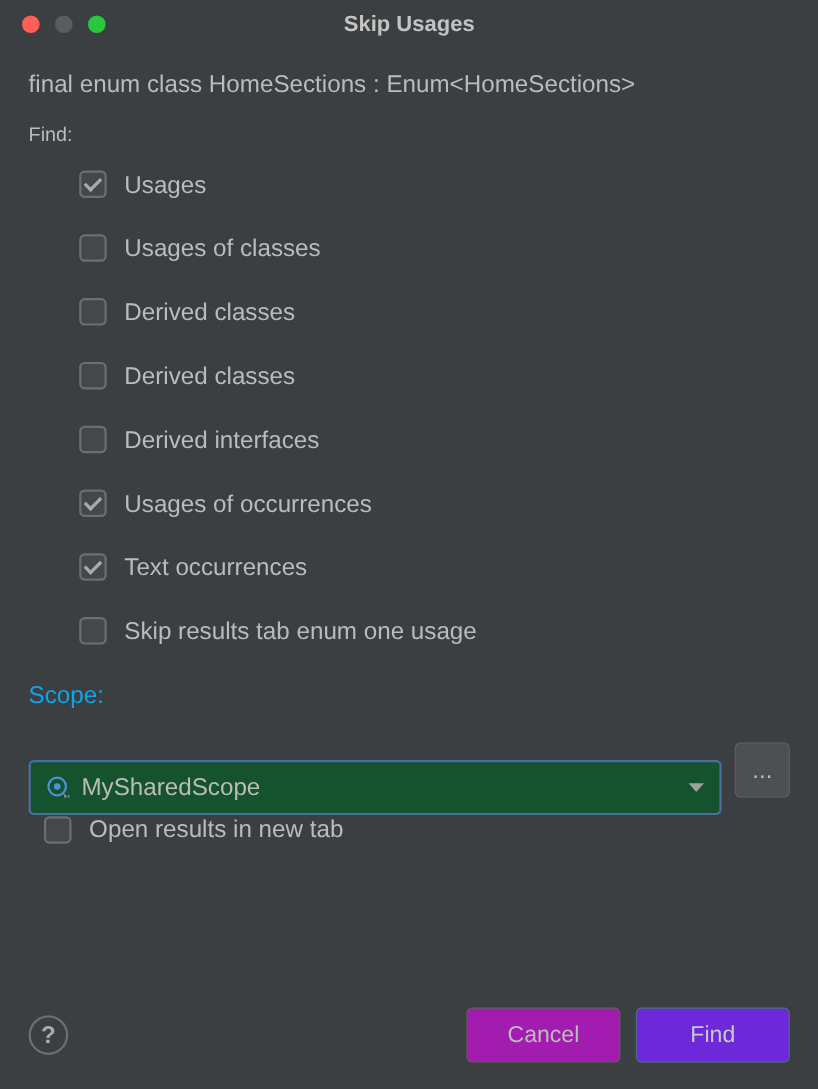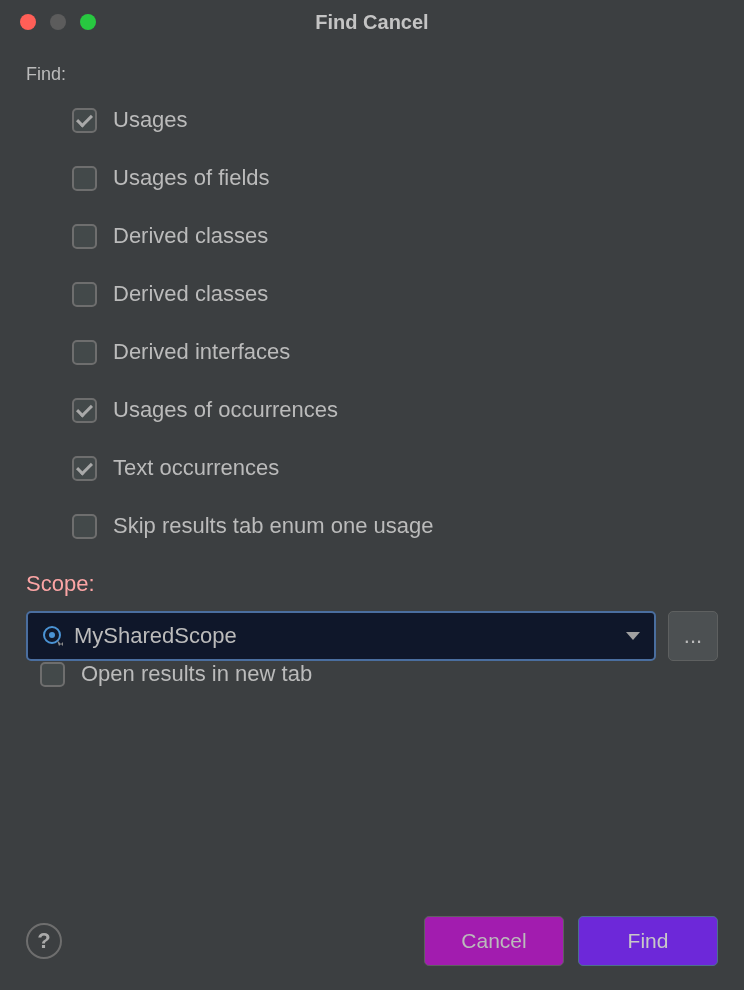--- a/index.html
+++ b/index.html
@@ -54,21 +54,21 @@
     .find-label {
       font-size: 18px;
       color: #bbbbbb;
       margin-bottom: 22px;
     }
     .checkbox-group {
       padding-left: 46px;
     }
     .checkbox-row {
       display: flex;
-      align-items: flex-end;
+      align-items: flex-start;
       gap: 16px;
       margin-bottom: 32px;
     }
     .checkbox {
       width: 25px;
       height: 25px;
       border: 2px solid #6e6e6e;
       border-radius: 5px;
       background: #43494a;
       display: flex;
@@ -88,39 +88,40 @@
     }
     .checkbox-label {
       font-size: 22px;
       color: #bbbbbb;
     }
     .scope-section {
       margin-top: 16px;
     }
     .scope-label {
       font-size: 22px;
-      color: #fca5a5;
+      color: #0ea5e9;
       margin-bottom: 14px;
     }
     .scope-row {
       display: flex;
       gap: 12px;
       align-items: center;
     }
     .scope-select {
       flex: 1;
       height: 50px;
-      background: #0f172a;
+      background: #14532d;
       border: 2px solid #4a6e9f;
       border-radius: 5px;
       display: flex;
       align-items: center;
       padding: 0 14px;
       cursor: pointer;
       position: relative;
+      margin-top: 32px;
     }
     .scope-icon {
       width: 22px;
       height: 22px;
       margin-right: 10px;
       position: relative;
     }
     .scope-icon svg {
       width: 100%;
       height: 100%;
@@ -209,34 +210,35 @@
   </style>
 </head>
 <body>
 
 <div class="titlebar">
   <div class="traffic-lights">
     <div class="traffic-light tl-close"></div>
     <div class="traffic-light tl-min"></div>
     <div class="traffic-light tl-max"></div>
   </div>
-  <div class="title">Find Cancel</div>
+  <div class="title">Skip Usages</div>
 </div>
 
 <div class="content">
+  <div class="subtitle">final enum class HomeSections : Enum&lt;HomeSections&gt;</div>
   <div class="find-label">Find:</div>
 
   <div class="checkbox-group">
     <div class="checkbox-row">
       <div class="checkbox checked"></div>
       <div class="checkbox-label">Usages</div>
     </div>
     <div class="checkbox-row">
       <div class="checkbox"></div>
-      <div class="checkbox-label">Usages of fields</div>
+      <div class="checkbox-label">Usages of classes</div>
     </div>
     <div class="checkbox-row">
       <div class="checkbox"></div>
       <div class="checkbox-label">Derived classes</div>
     </div>
     <div class="checkbox-row">
       <div class="checkbox"></div>
       <div class="checkbox-label">Derived classes</div>
     </div>
     <div class="checkbox-row">

